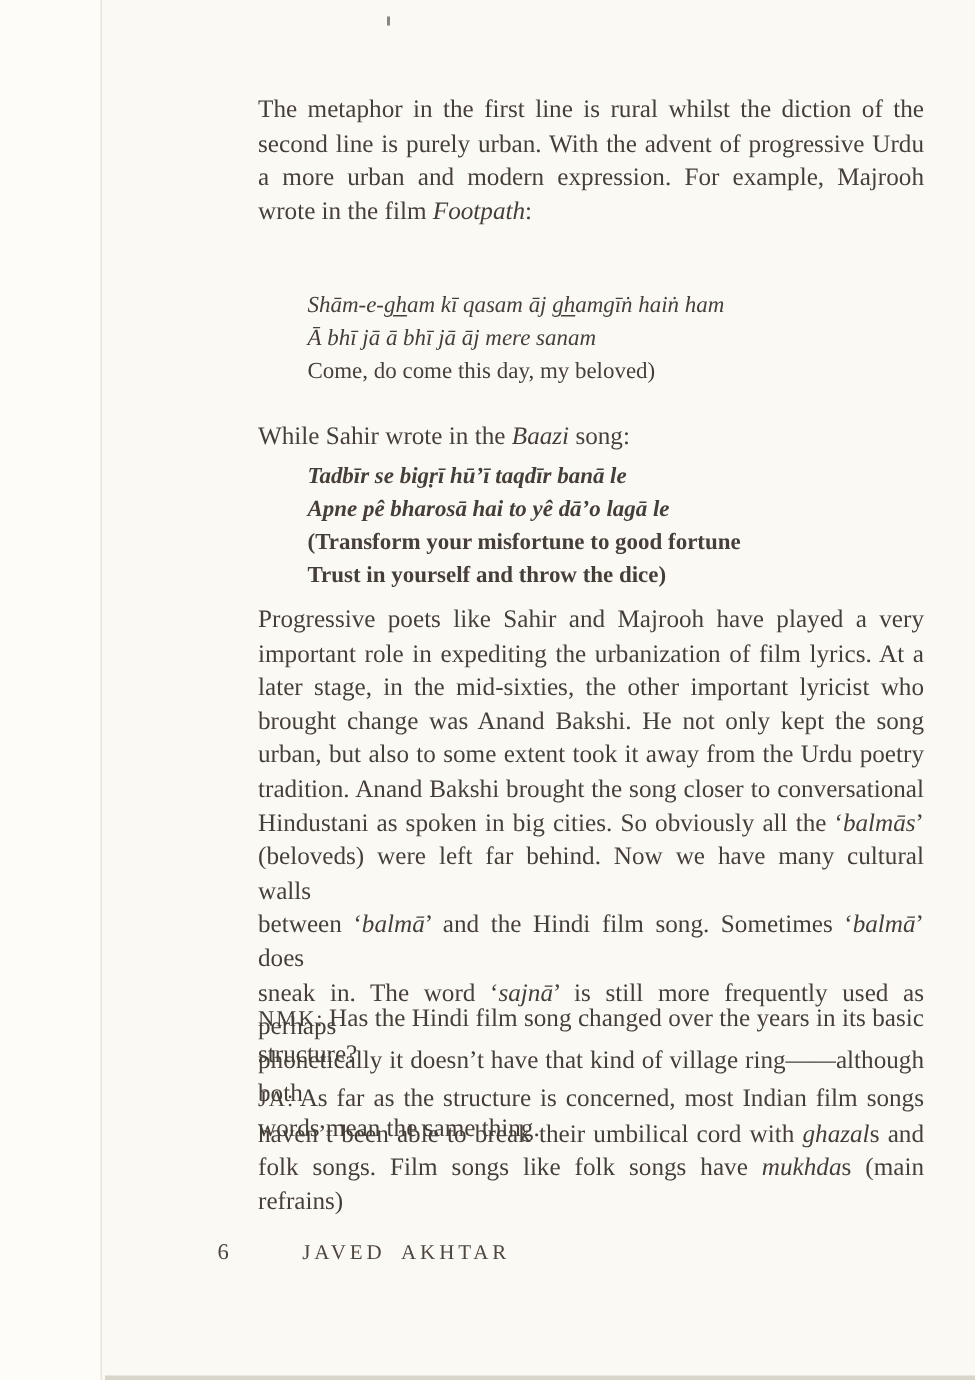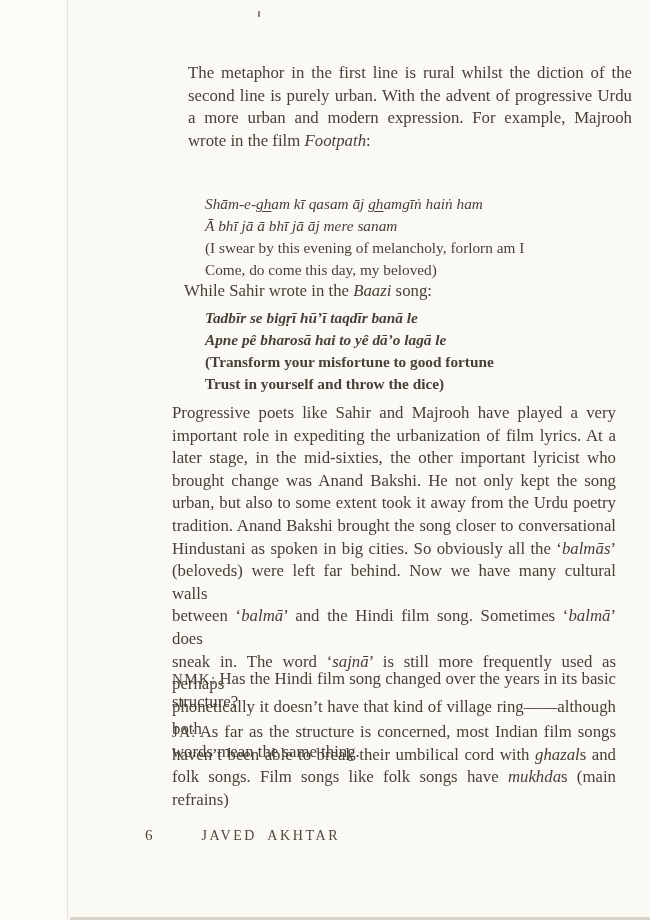--- a/index.html
+++ b/index.html
@@ -46,23 +46,23 @@
     line-height: 22px;
   }
   .verse .line { text-align: left; text-align-last: left; }
   i { font-style: italic; }
   .u { text-decoration: underline; text-underline-offset: 2px; text-decoration-thickness: 1px; }
   .speaker {
     font-size: 15px;
     letter-spacing: 1.3px;
     margin-right: 3px;
   }
-  #para1 { top: 62px; margin-left: 16px; }
+  #para1 { top: 62px; }
   #verse1 { top: 193px; }
-  #para2 { top: 280px; margin-left: 12px; }
+  #para2 { top: 280px; }
   #verse2 { top: 307px; font-weight: bold; }
   #para3 { top: 402px; }
   #nmk { top: 668px; }
   #ja { top: 721px; }
   .footer {
     position: absolute; left: 145px; top: 827px;
     display: flex; align-items: baseline; gap: 49px;
     color: #4e463d;
   }
   .page-number { font-size: 15px; }
@@ -77,21 +77,20 @@
 
 <div id="para1" class="block">
     <div class="line"><span>The metaphor in the first line is rural whilst the diction of the</span></div>
     <div class="line"><span>second line is purely urban. With the advent of progressive Urdu</span></div>
     <div class="line"><span>a more urban and modern expression. For example, Majrooh</span></div>
     <div class="line last"><span>wrote in the film </span><i>Footpath</i><span>:</span></div>
   </div>
 <div id="verse1" class="block verse">
     <div class="line"><i>Shām-e-</i><i class="u">gh</i><i>am kī qasam āj </i><i class="u">gh</i><i>amgīṅ haiṅ ham</i></div>
     <div class="line"><i>Ā bhī jā ā bhī jā āj mere sanam</i></div>
-    <div class="line"><span>(I swear by this evening of melancholy, forlorn am I</span></div>
     <div class="line last"><span>Come, do come this day, my beloved)</span></div>
   </div>
 <div id="para2" class="block">
     <div class="line last"><span>While Sahir wrote in the </span><i>Baazi</i><span> song:</span></div>
   </div>
 <div id="verse2" class="block verse">
     <div class="line"><i>Tadbīr se bigṛī hū’ī taqdīr banā le</i></div>
     <div class="line"><i>Apne pê bharosā hai to yê dā’o lagā le</i></div>
     <div class="line"><span>(Transform your misfortune to good fortune</span></div>
     <div class="line last"><span>Trust in yourself and throw the dice)</span></div>

